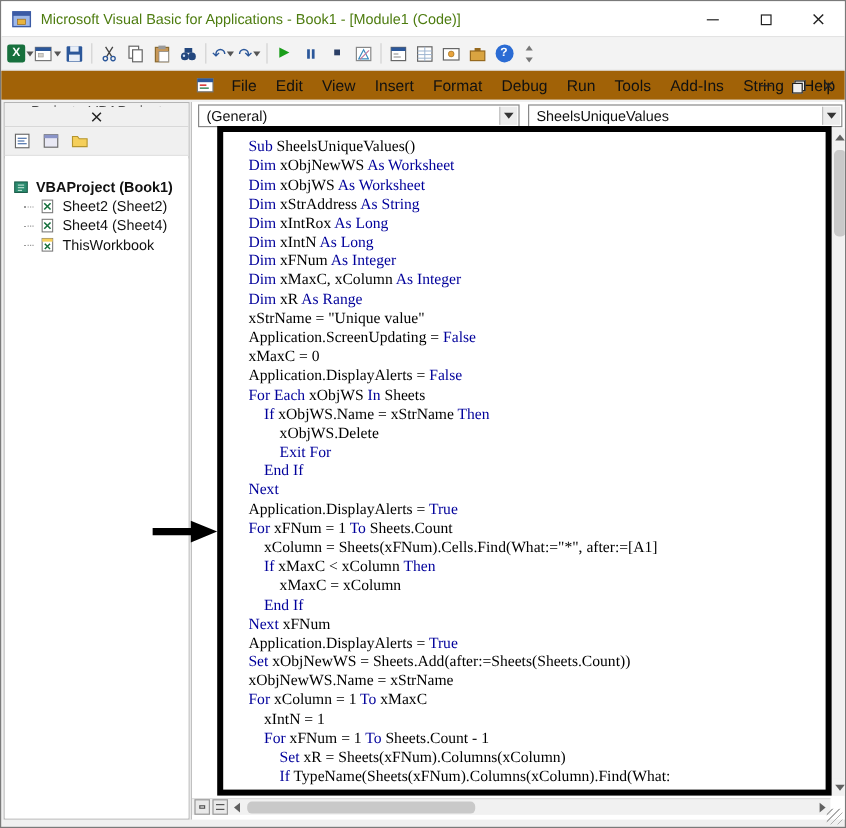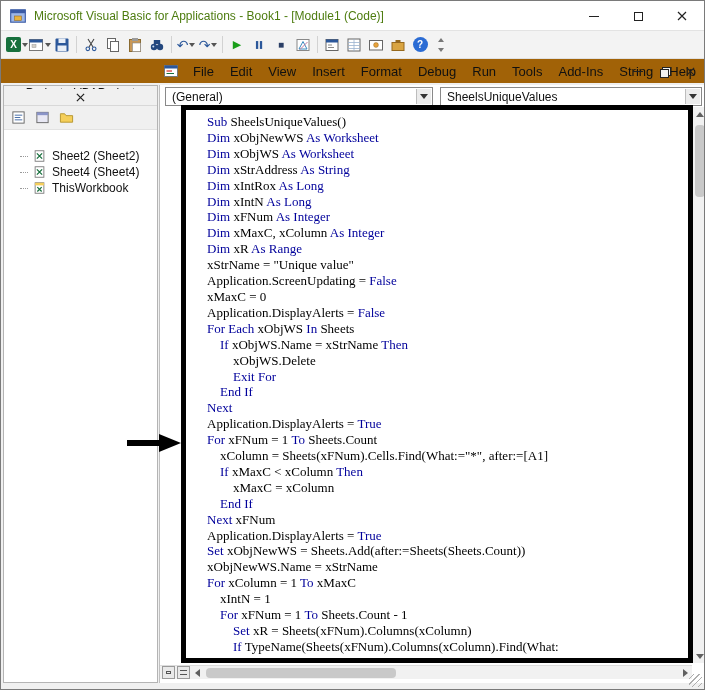--- a/index.html
+++ b/index.html
@@ -317,20 +317,29 @@
           <rect x="2" y="2.5" width="12" height="3" fill="#8a94c8"></rect>
         </svg>
       </div>
       <div class="tbtn">
         <svg width="15" height="15" viewBox="0 0 16 16">
           <path d="M1.5 5 L1.5 13 L14.5 13 L14.5 6 L7.5 6 L6 4 L1.5 4 Z" fill="#f5cf5a" stroke="#b5952e"></path>
         </svg>
       </div>
     </div>
     <div class="tree">
+      <div class="tree-row tree-root">
+        <span class="ticon">
+          <svg viewBox="0 0 16 16" width="15" height="14">
+            <rect x="2" y="3" width="12" height="10" fill="#2b8a6e" stroke="#1a5c48"></rect>
+            <path d="M5 6 H11 M5 8.5 H11 M5 11 H9" stroke="#d8f2e8" stroke-width="0.9"></path>
+          </svg>
+        </span>
+        <span class="tlabel">VBAProject (Book1)</span>
+      </div>
       <div class="tree-row tree-child">
         <span class="hguide"></span>
         <span class="ticon">
           <svg viewBox="0 0 16 16" width="15" height="14">
             <rect x="3" y="2" width="10" height="12" fill="#fff" stroke="#777"></rect>
             <path d="M5 5 L11 11 M11 5 L5 11" stroke="#17703d" stroke-width="1.5"></path>
           </svg>
         </span>
         <span class="tlabel">Sheet2 (Sheet2)</span>
       </div>

